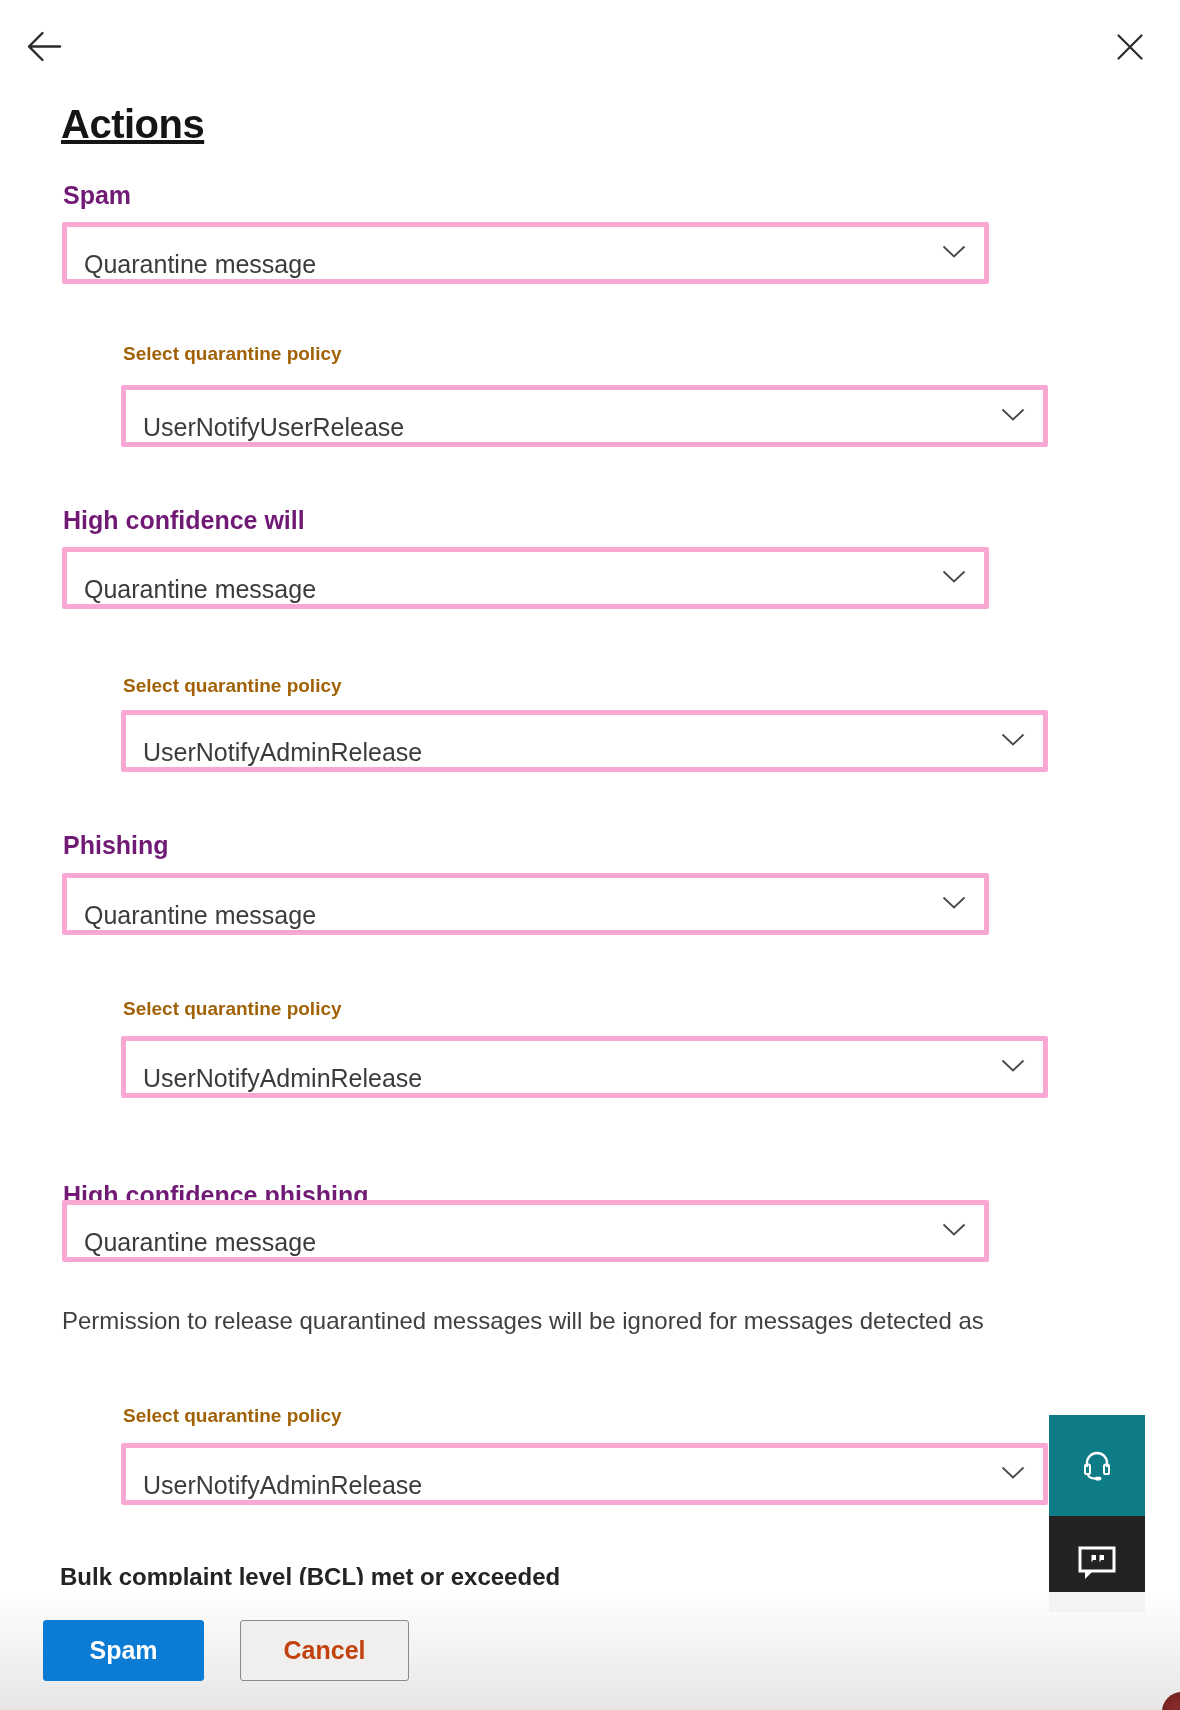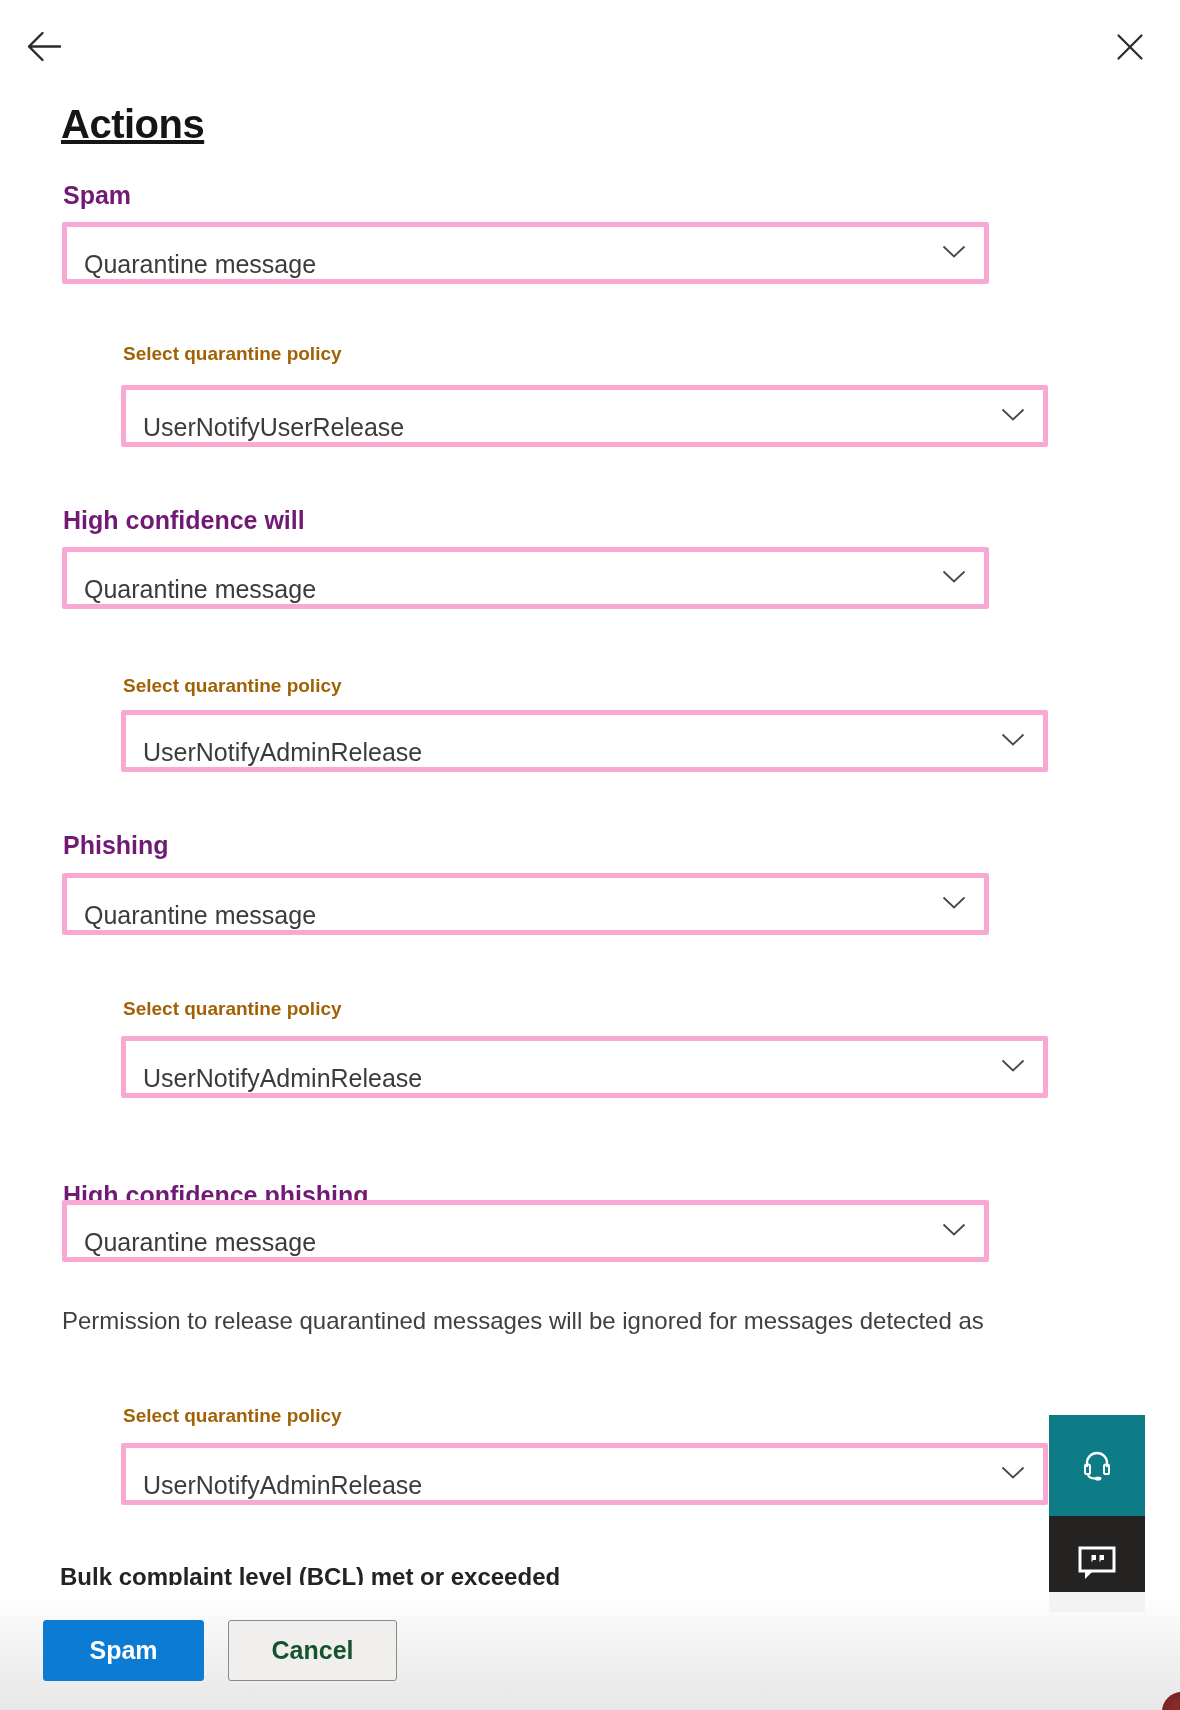--- a/index.html
+++ b/index.html
@@ -22,21 +22,21 @@
   .note{position:absolute;left:62px;top:1303px;width:1000px;font-size:24px;line-height:35px;color:#404040;}
   .bulk-clip{position:absolute;left:60px;top:1562px;width:700px;height:23px;overflow:hidden;}
   .bulk-text{font-size:24px;font-weight:600;line-height:30px;color:#242322;white-space:nowrap;}
   .footer{
     position:absolute;left:0;top:1592px;width:1180px;height:118px;
     background:linear-gradient(180deg,rgba(255,255,255,0.95) 0%,#f1f1f1 55%,#e7e7e7 100%);
   }
   .btn{position:absolute;top:28px;height:61px;border-radius:3px;font-family:"Liberation Sans",sans-serif;
        font-size:25px;font-weight:600;cursor:pointer;box-sizing:border-box;}
   .btn-save{left:43px;width:161px;background:#0b7bd4;border:1px solid #0b7bd4;color:#ffffff;}
-  .btn-cancel{left:228px;width:169px;background:#f0efee;border:1px solid #8c8a88;color:#14532d;}
+  .btn-cancel{left:240px;width:169px;background:#f0efee;border:1px solid #8c8a88;color:#c2410c;}
   .side-btn{position:absolute;left:1049px;width:96px;border:none;padding:0;cursor:pointer;
             display:flex;align-items:center;justify-content:center;}
   .side-help{top:1415px;height:101px;background:#0e7c87;}
   .side-feedback{top:1516px;height:96px;background:#242322;}
   .corner-graphic{position:absolute;left:1162px;top:1692px;width:40px;height:40px;border-radius:50%;
                   background:radial-gradient(circle at 35% 35%, #8c2b2b 0%, #5e1a1d 70%);}
 </style>
 </head>
 <body>
 

